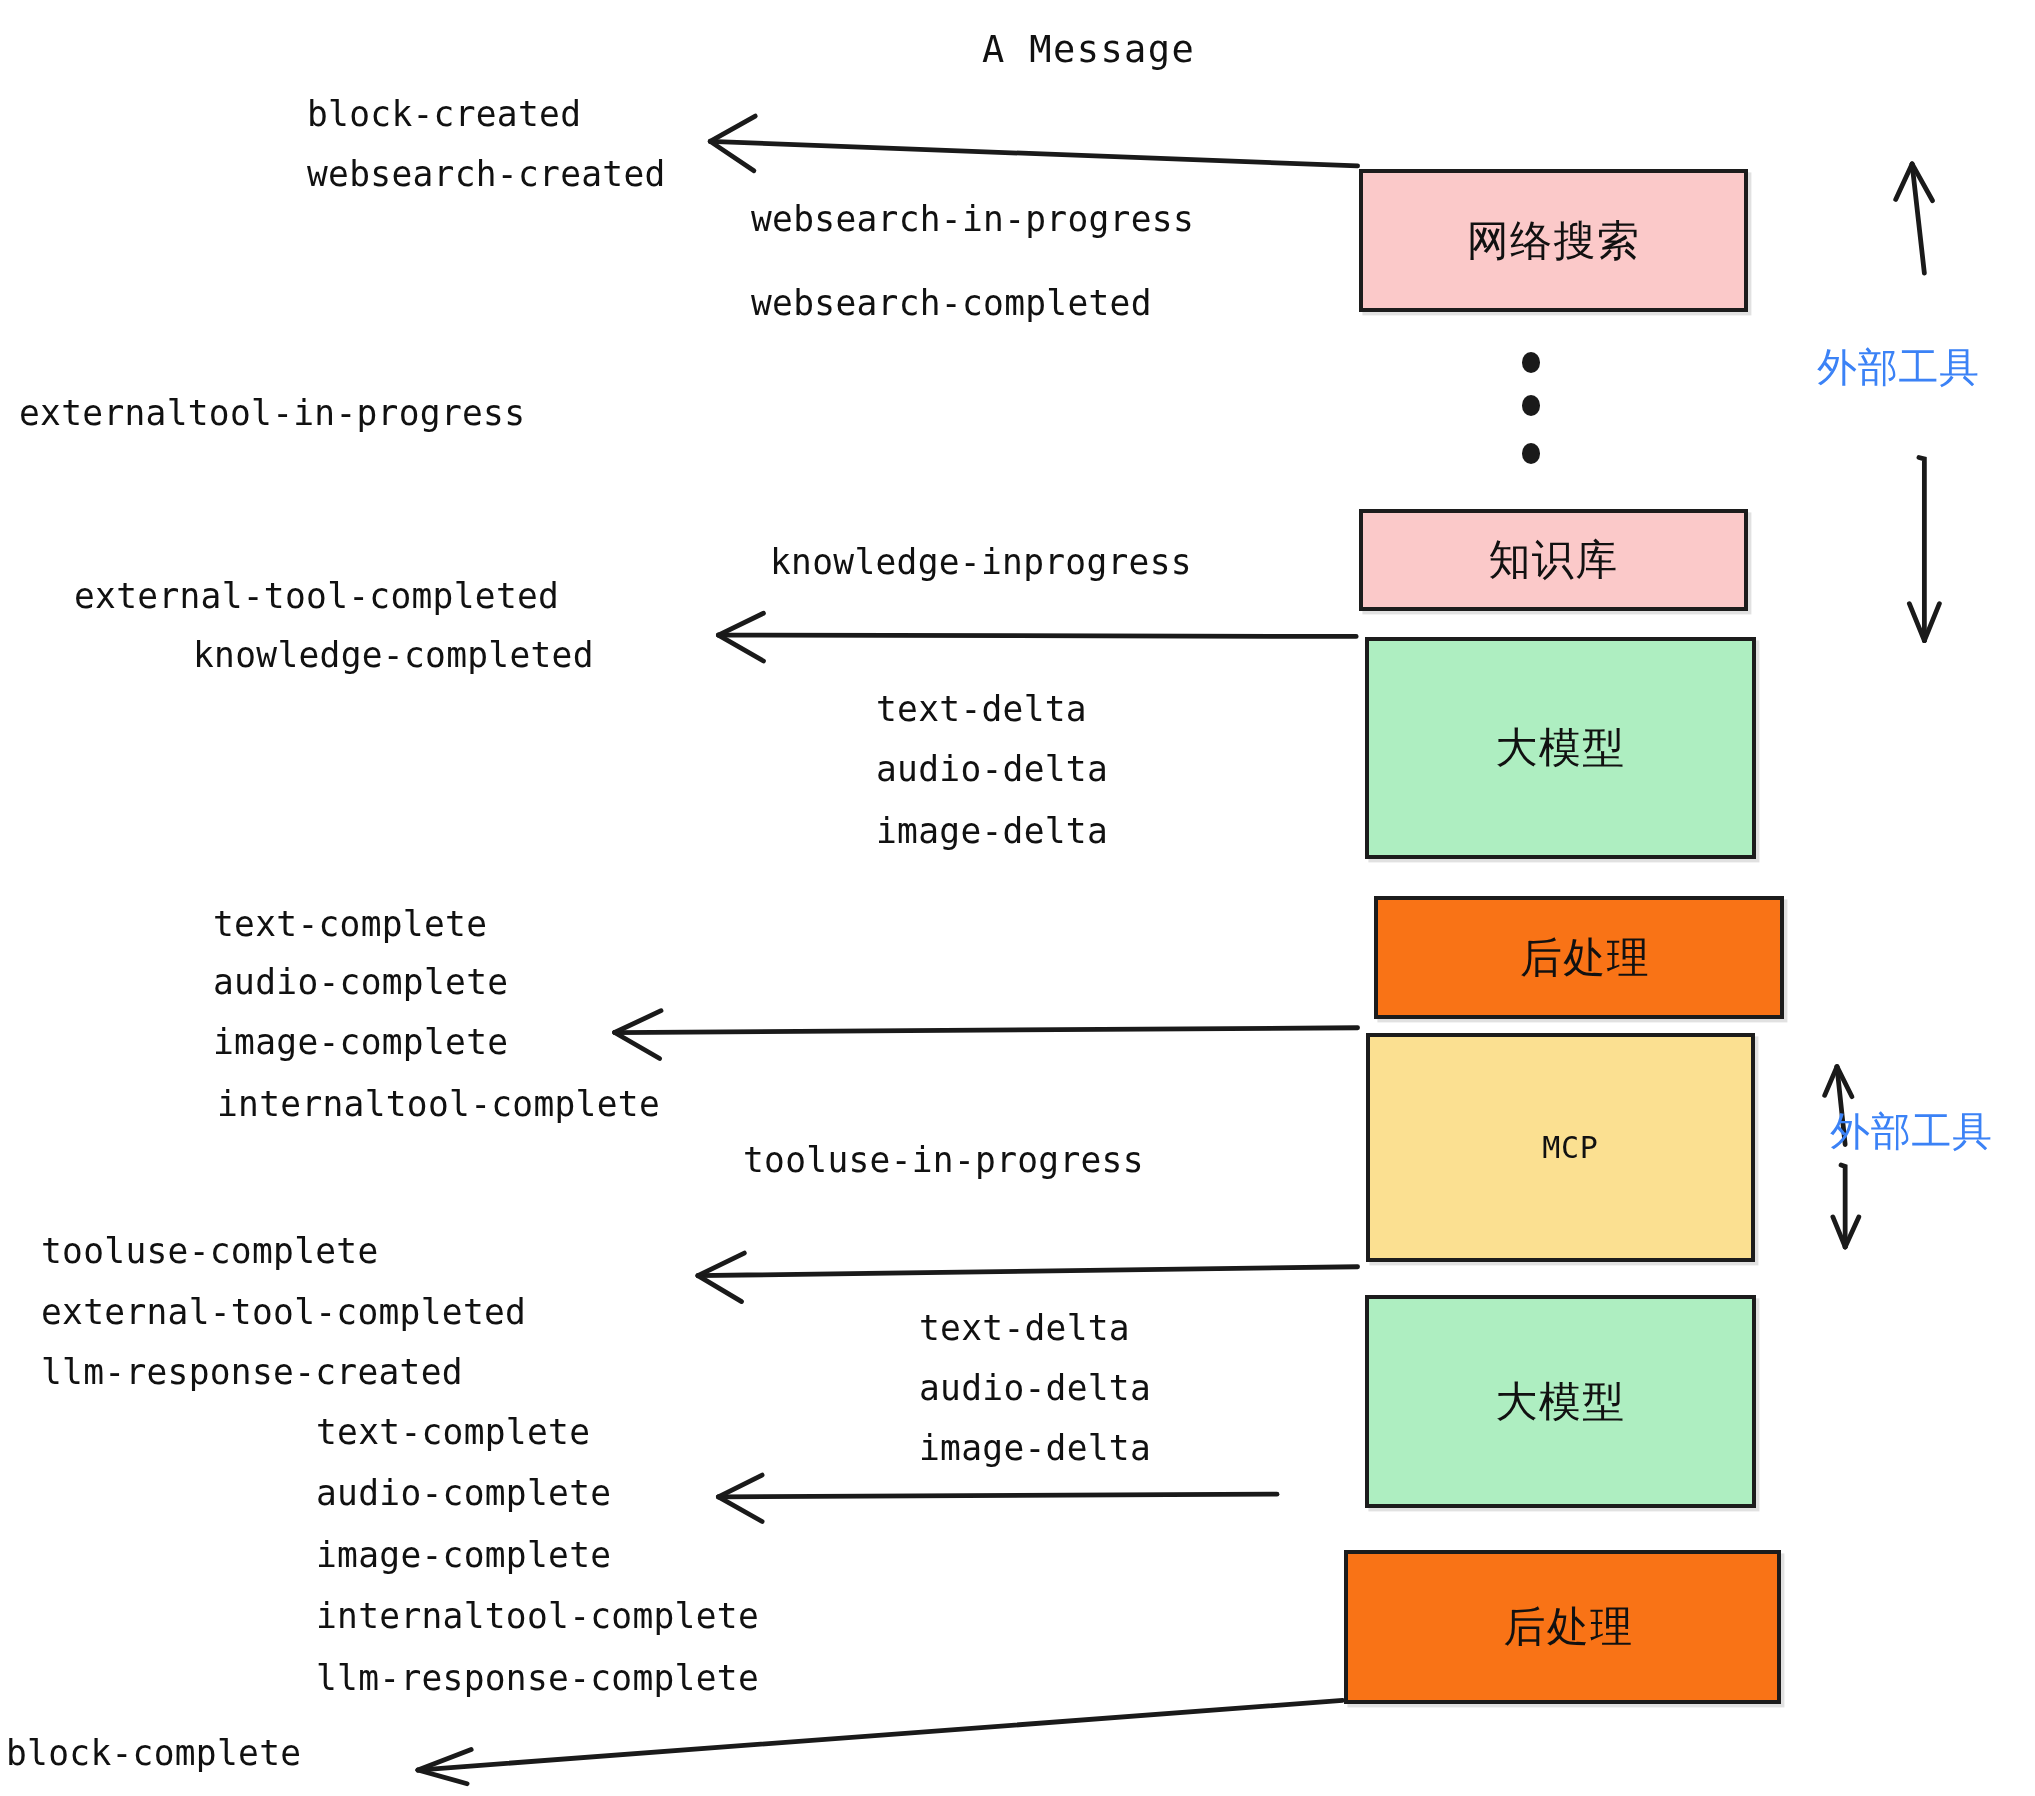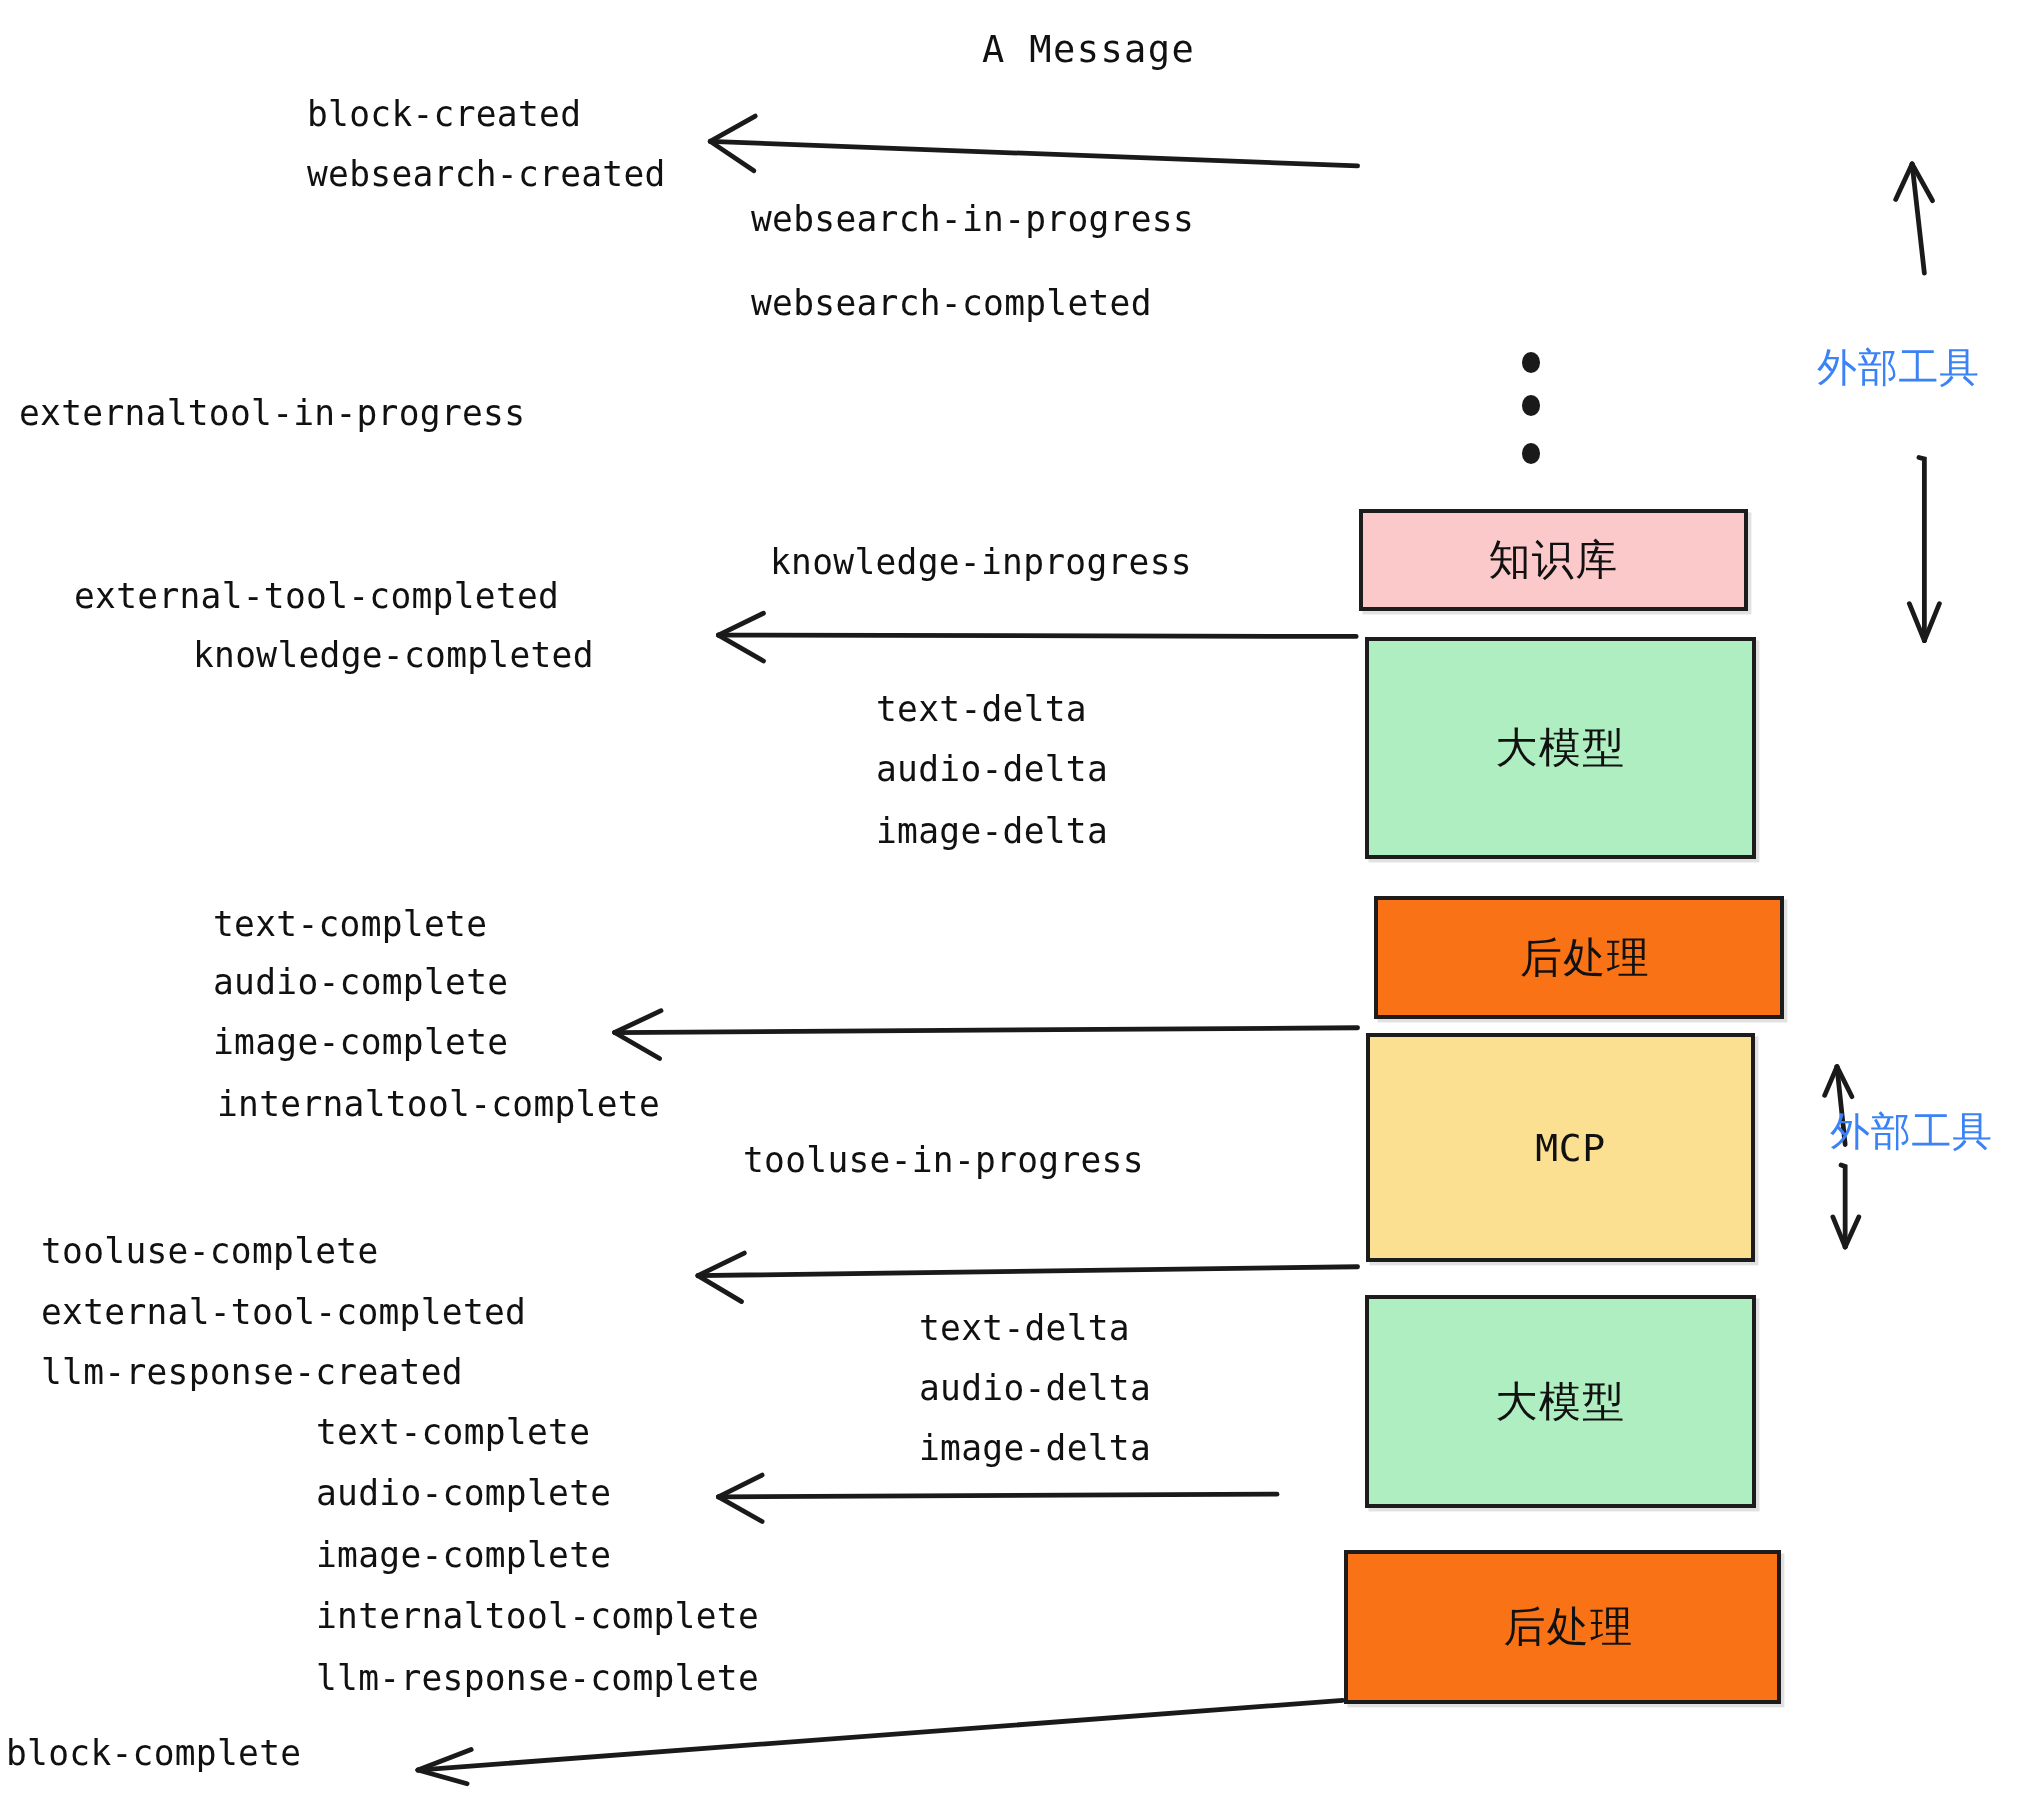--- a/index.html
+++ b/index.html
@@ -42,21 +42,21 @@
     font-family:"DejaVu Sans","Liberation Sans",sans-serif;
     font-size:42px;
     color:#111111;
     letter-spacing:1.4px;
     box-shadow:3.4px 3.4px 0 rgba(20,20,20,0.13);
   }
   .node.pink{background:#fbc9c9;}
   .node.green{background:#aeeec1;}
   .node.yellow{background:#fbe091;}
   .node.white{background:#f97316;padding-left:12px;}
-  .node.mono{font-family:"DejaVu Sans Mono","Liberation Mono",monospace;font-size:38px;letter-spacing:0.7px;padding-left:20px;}
+  .node.mono{font-family:"DejaVu Sans Mono","Liberation Mono",monospace;font-size:30px;letter-spacing:0.7px;padding-left:20px;}
 
   
   .sidelabel{
     position:absolute;
     font-family:"DejaVu Sans","Liberation Sans",sans-serif;
     font-size:40px;
     letter-spacing:0.7px;
     color:#3b82f6;
     white-space:nowrap;
   }
@@ -126,20 +126,23 @@
       <path d="M2696,1706 L2702,1708 L2702,1826"></path>
       <path d="M2702,1826 L2684,1782"></path>
       <path d="M2702,1826 L2722,1782"></path>
     </g>
   </svg>
 
   <div class="dot" style="left:1522px;top:352px;"></div>
   <div class="dot" style="left:1522px;top:395px;"></div>
   <div class="dot" style="left:1522px;top:443px;"></div>
 
+  <div class="node pink" style="left:1359px;top:169px;width:389px;height:143px;">
+    <span>网络搜索</span>
+  </div>
 
   <div class="node pink" style="left:1359px;top:509px;width:389px;height:102px;">
     <span>知识库</span>
   </div>
 
   <div class="node green" style="left:1365px;top:637px;width:391px;height:222px;">
     <span>大模型</span>
   </div>
 
   <div class="node white" style="left:1374px;top:896px;width:410px;height:123px;">

